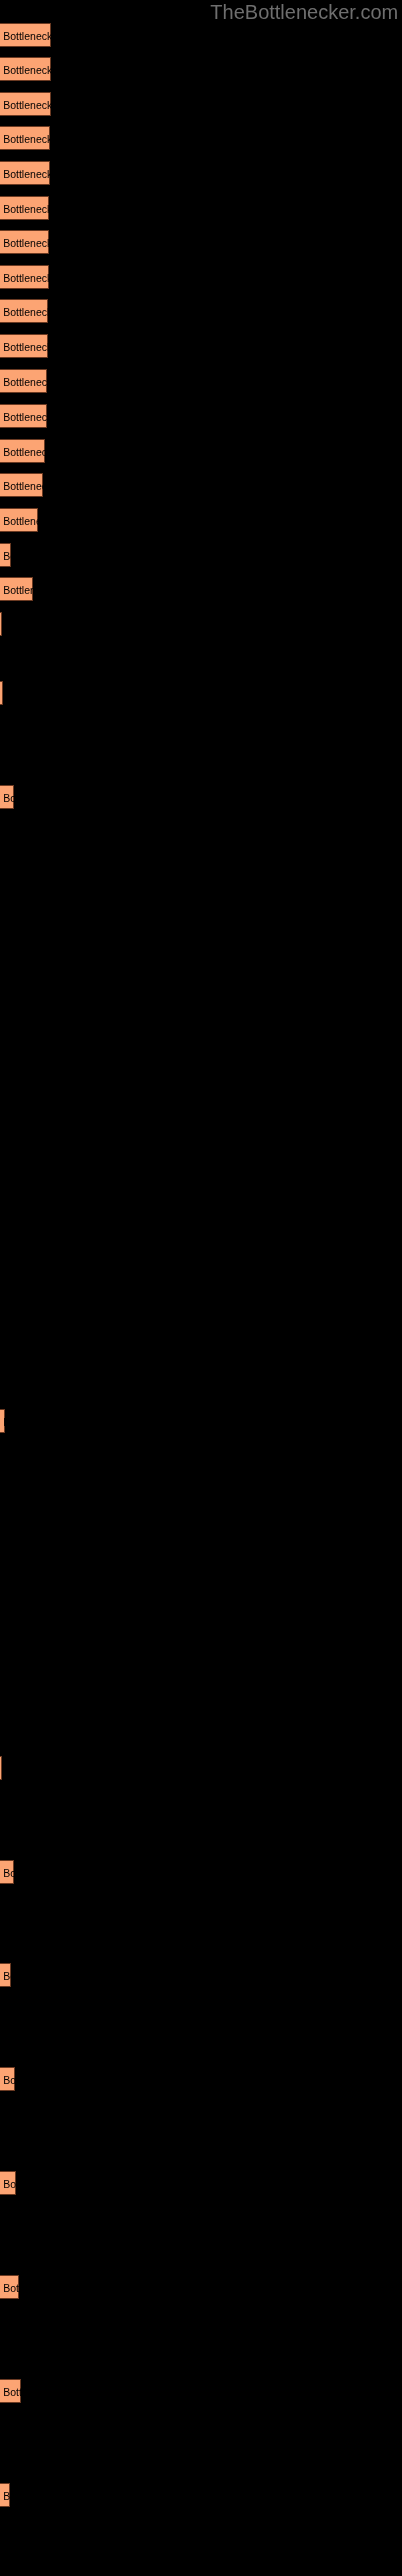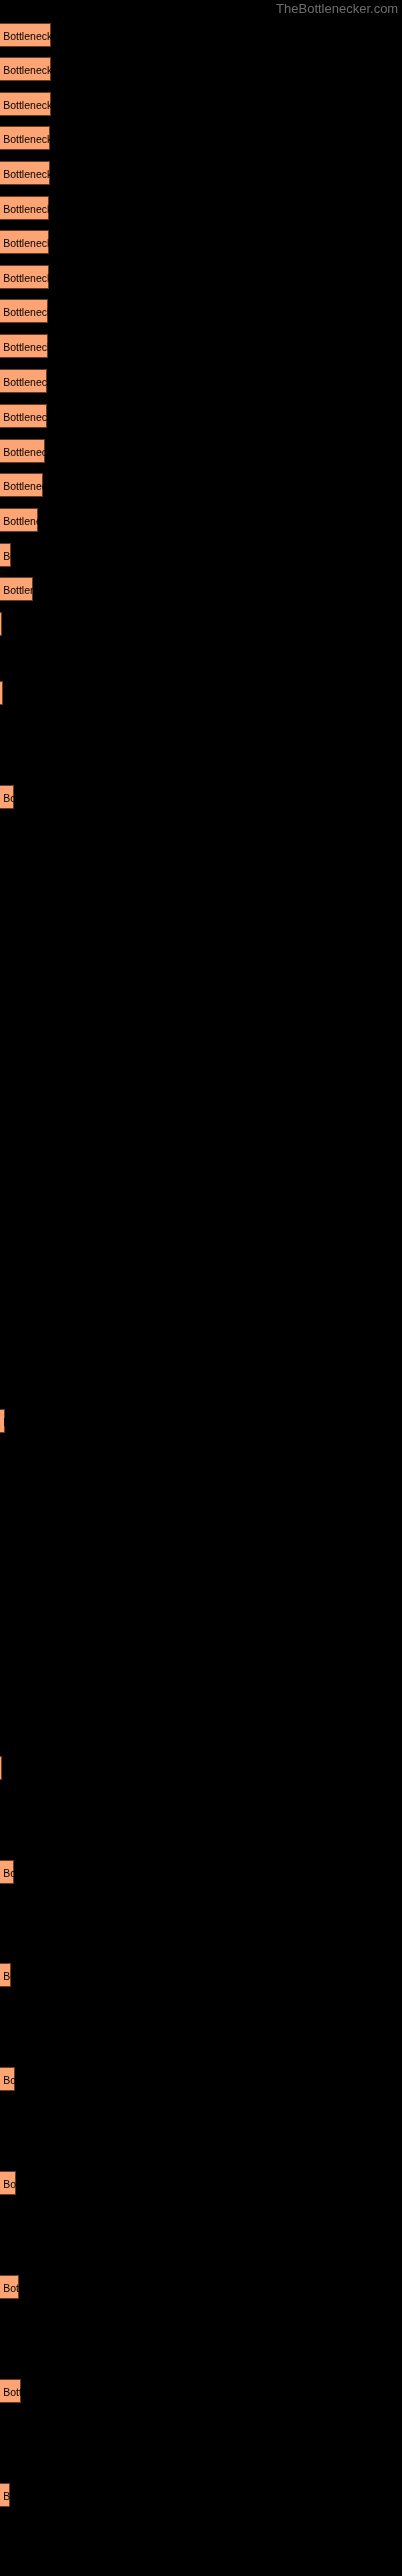--- a/index.html
+++ b/index.html
@@ -20,21 +20,21 @@
     top: 0;
     width: 403px;
     height: 2576px;
     background: #000000;
   }
   #watermark {
     position: absolute;
     right: 4.8px;
     top: 0.8px;
     font-family: "Liberation Sans", sans-serif;
-    font-size: 13px;
+    font-size: 20px;
     color: #6e6e6e;
     letter-spacing: 0px;
     white-space: nowrap;
     user-select: none;
   }
   #plot-area {
     position: absolute;
     left: 0;
     top: 0;
     width: 403px;

